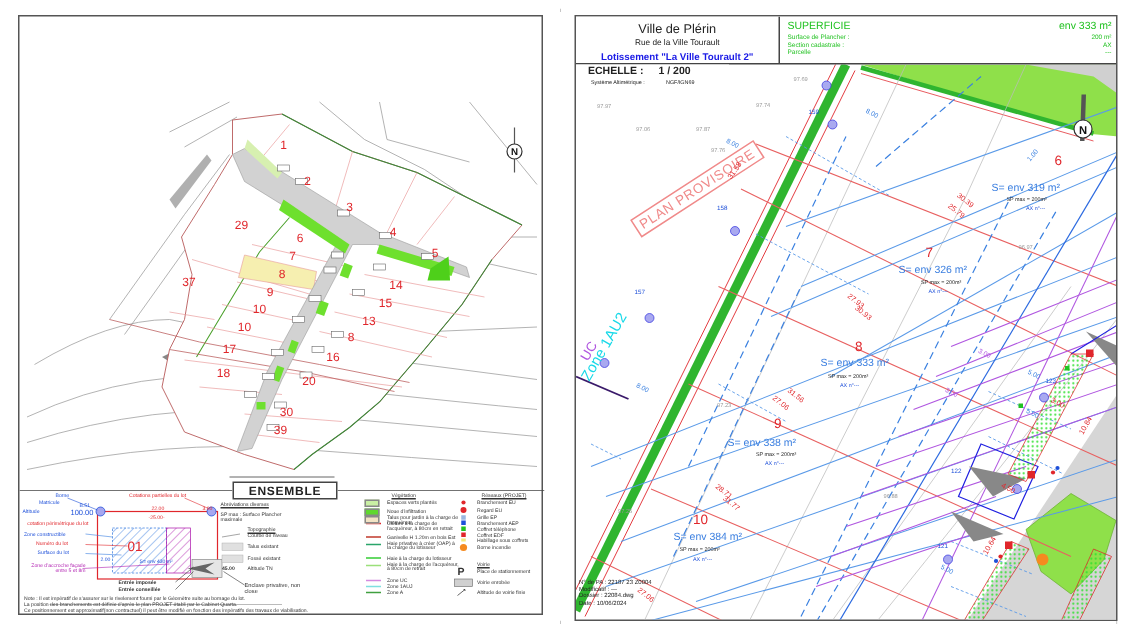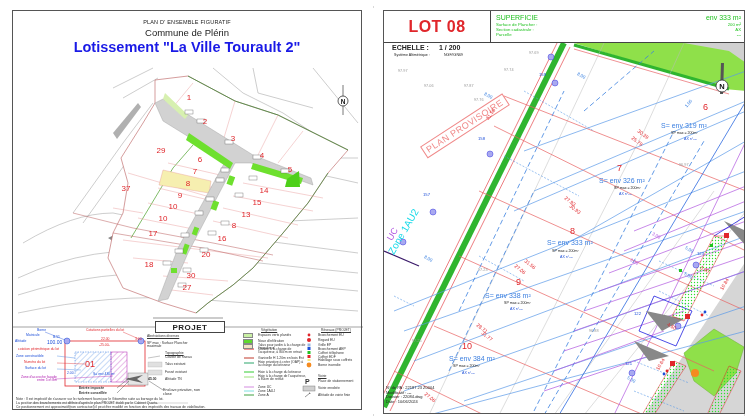--- a/index.html
+++ b/index.html
@@ -45,25 +45,20 @@
   .ax { position: absolute; font-size: 3.6px; color: #1d4fd9; white-space: nowrap; }
   .rlot { position: absolute; font-size: 9px; color: #e0262b; }
   .alt { position: absolute; font-size: 3.8px; color: #999; }
   .bnum { position: absolute; font-size: 4.2px; color: #1d4fd9; }
   .page-mark { position: absolute; font-size: 4px; color: #999; }
 </style>
 </head>
 <body>
 
 <div class="left-page">
-  <div class="left-head">
-    <div class="sub">PLAN D' ENSEMBLE FIGURATIF</div>
-    <div class="commune">Commune de Plérin</div>
-    <div class="title">Lotissement "La Ville Tourault 2"</div>
-  </div>
 
   <div class="left-map">
     <svg width="350" height="258" viewBox="0 0 350 258">
 
       <g stroke="#9a9a9a" stroke-width="0.5" fill="none">
         <path d="M5 215 Q80 180 160 190 T345 210"></path>
         <path d="M5 232 Q90 205 170 212 T345 228"></path>
         <path d="M5 250 Q100 230 180 236 T345 248"></path>
         <path d="M10 180 Q60 150 100 150 L150 160"></path>
         <path d="M200 5 L230 30 L270 50 L300 70"></path>
@@ -170,24 +165,24 @@
       <span class="lot-num" style="left:175px;top:120px">8</span>
       <span class="lot-num" style="left:167px;top:132px">9</span>
       <span class="lot-num" style="left:160px;top:143px">10</span>
       <span class="lot-num" style="left:150px;top:155px">10</span>
       <span class="lot-num" style="left:251px;top:127px">14</span>
       <span class="lot-num" style="left:244px;top:139px">15</span>
       <span class="lot-num" style="left:233px;top:151px">13</span>
       <span class="lot-num" style="left:221px;top:162px">8</span>
       <span class="lot-num" style="left:209px;top:175px">16</span>
       <span class="lot-num" style="left:140px;top:170px">17</span>
-      <span class="lot-num" style="left:136px;top:201px">18</span>
+      <span class="lot-num" style="left:136px;top:186px">18</span>
       <span class="lot-num" style="left:193px;top:191px">20</span>
       <span class="lot-num" style="left:178px;top:212px">30</span>
-      <span class="lot-num" style="left:174px;top:224px">27</span>
+      <span class="lot-num" style="left:174px;top:224px">39</span>
       <span class="lot-num" style="left:148px;top:87px">29</span>
       <span class="lot-num" style="left:113px;top:125px">37</span>
     </div>
   </div>
 
   <div class="legend-area">
     <svg width="350" height="85" viewBox="0 0 350 85" style="position:absolute;left:0;top:0">
       <line x1="0" y1="1" x2="142" y2="1" stroke="#444" stroke-width="0.5"></line>
       <line x1="212" y1="1" x2="350" y2="1" stroke="#444" stroke-width="0.5"></line>
 
@@ -237,21 +232,21 @@
       <rect x="294.5" y="17.5" width="3" height="3" fill="#9ab7e0"></rect>
       <rect x="294.5" y="21" width="3" height="3" fill="#1d4fd9"></rect>
       <rect x="294.5" y="25" width="3" height="3" fill="#22c222"></rect>
       <rect x="294.5" y="29" width="3" height="3" fill="#e0262b"></rect>
       <rect x="294.5" y="33" width="3" height="2" fill="#f5e87a"></rect>
       <circle cx="296" cy="39" r="2.4" fill="#f58a1f"></circle>
       <rect x="290" y="60" width="12" height="5" fill="#d0d0d0" stroke="#666" stroke-width="0.4"></rect>
       <path d="M292 71 L297 67 M296 67 L297 67 L297 68" stroke="#333" stroke-width="0.5" fill="none"></path>
       <line x1="20" y1="77" x2="175" y2="77" stroke="#666" stroke-width="0.3"></line>
     </svg>
-    <div class="legend-title" style="top:-5px;left:142px">PROJET</div>
+    <div class="legend-title" style="top:-5px;left:142px">ENSEMBLE</div>
 
     <span class="tiny b" style="left:24px;top:3px">Borne</span>
     <span class="tiny b" style="left:13px;top:8px">Matricule</span>
     <span class="tiny b" style="left:40px;top:10px">B.51</span>
     <span class="tiny b" style="left:2px;top:14px">Altitude</span>
     <span class="tiny b" style="left:34px;top:14px;font-size:5px">100.00</span>
     <span class="tiny r" style="left:73px;top:3px">Cotations partielles du lot</span>
     <span class="tiny r" style="left:88px;top:12px">22.00</span>
     <span class="tiny r" style="left:122px;top:12px">3.00</span>
     <span class="tiny r" style="left:86px;top:18px">-25.00-</span>
@@ -516,22 +511,24 @@
     <span class="spmax" style="left:120px;top:290px">SP max = 200m²</span>
     <span class="ax" style="left:126px;top:296px">AX n°---</span>
 
     <span class="rlot" style="left:78px;top:330px">10</span>
     <span class="surf" style="left:65px;top:344px">S= env 384 m²</span>
     <span class="spmax" style="left:69px;top:353px">SP max = 200m²</span>
     <span class="ax" style="left:78px;top:360px">AX n°---</span>
   </div>
 
   <div class="title-block">
-    <div class="tb-mid">
-      <span class="lot-big">LOT 08</span>
+    <div class="tb-left">
+      <div class="ville">Ville de Plérin</div>
+      <div class="rue">Rue de la Ville Tourault</div>
+      <div class="lot-title">Lotissement "La Ville Tourault 2"</div>
     </div>
     <div class="tb-right">
       <div class="tb-row big">
         <span>SUPERFICIE</span>
         <span>env 333 m²</span>
       </div>
       <div class="tb-row">
         <span>Surface de Plancher :</span>
         <span>200 m²</span>
       </div>

